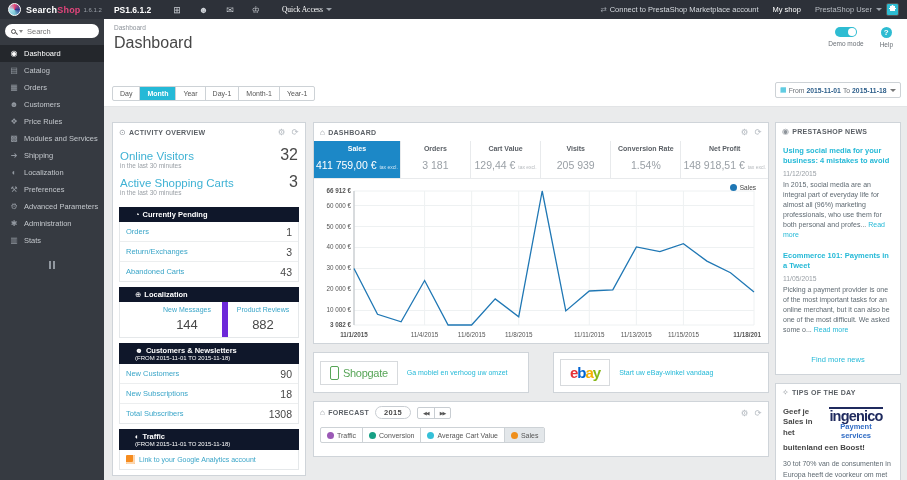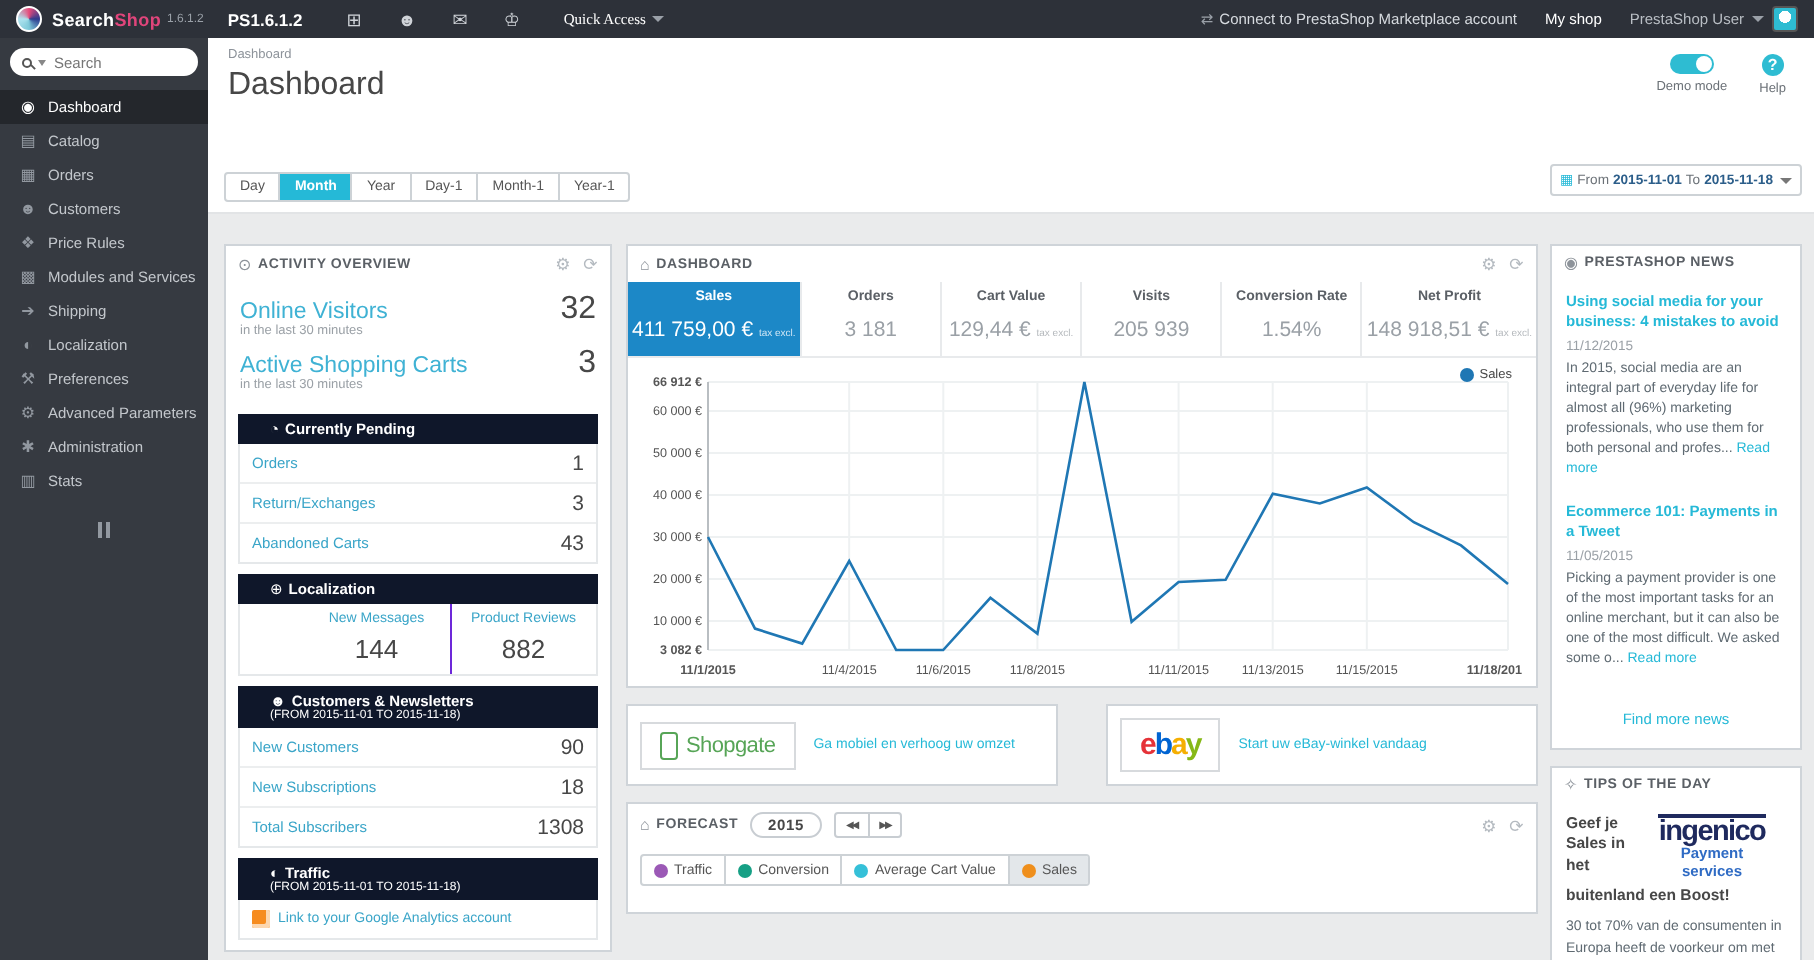--- a/index.html
+++ b/index.html
@@ -80,21 +80,21 @@
   .sec-h { background:#0f172a; color:#fff; font-size:7.5px; font-weight:bold; padding:3px 16px; }
   .sec-h .sec-ic { font-weight:normal; margin-right:3px; }
   .sec-h .sub { display:block; font-size:6px; font-weight:normal; }
   .rows { border:1px solid #e5e8ea; border-top:none; }
   .rowi { display:flex; justify-content:space-between; align-items:center; padding:3.5px 6px; border-top:1px solid #eceeef; cursor:pointer; }
   .rowi:first-child { border-top:none; }
   .rowi .rl { color:#3aa5c8; font-size:7.5px; }
   .rowi .rv { color:#474747; font-size:10.5px; }
   .notif-grid { display:flex; border:1px solid #e5e8ea; border-top:none;padding-left:32px; }
   .notif-cell { flex:1; text-align:center; padding:4px 2px 5px; cursor:pointer; }
-  .notif-cell + .notif-cell { border-left:1px solid #6d28d9; }
+  .notif-cell + .notif-cell { border-left:6px solid #6d28d9; }
   .notif-cell .nl { color:#3aa5c8; font-size:7px; margin-bottom:4px; }
   .notif-cell .nv { color:#474747; font-size:13px; }
   .ga-row { display:flex; align-items:center; gap:4px; border:1px solid #e5e8ea; border-top:none; padding:5px 6px; cursor:pointer; }
   .ga-ic { width:9px; height:9px; background:#f68c1f; border-radius:1px; flex:none; box-shadow:inset -2px -2px 0 #fcd7b0; }
   .ga-link { color:#3aa5c8; font-size:7px; }
 
   
   .metrics { display:flex; border-bottom:1px solid #e8eaec; }
   .metric { flex:1; border-left:1px solid #e8eaec; text-align:center; padding:4px 2px 7px; cursor:pointer; }
   .metric:first-child { border-left:none; }

